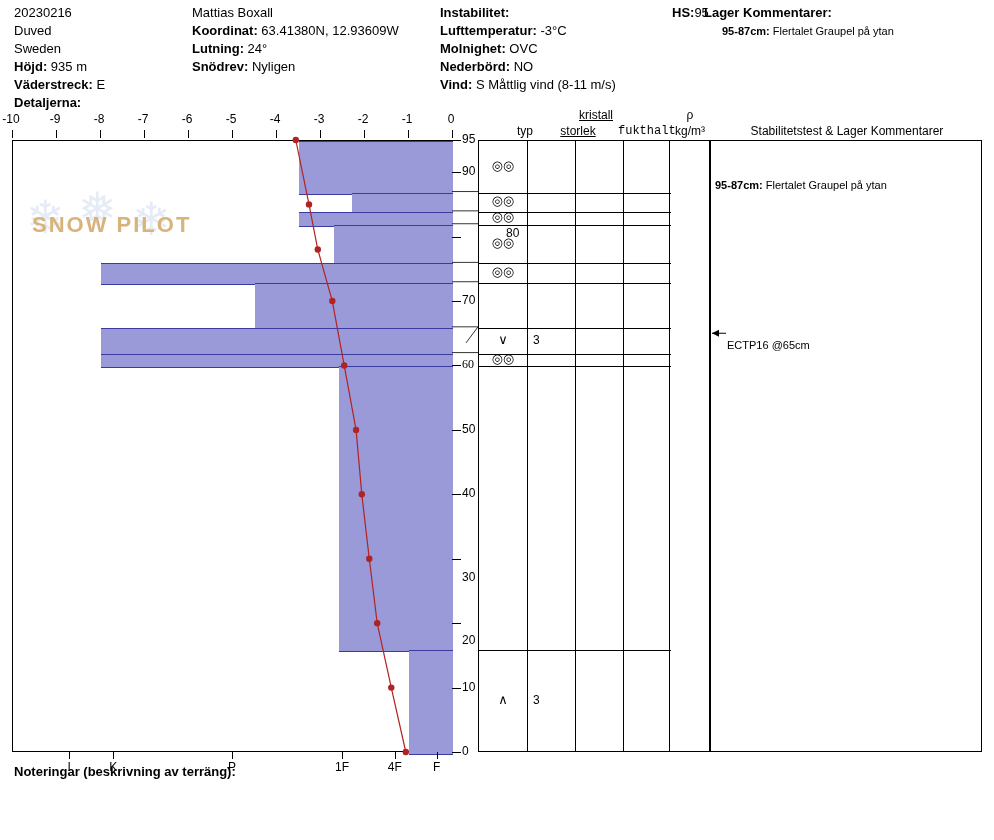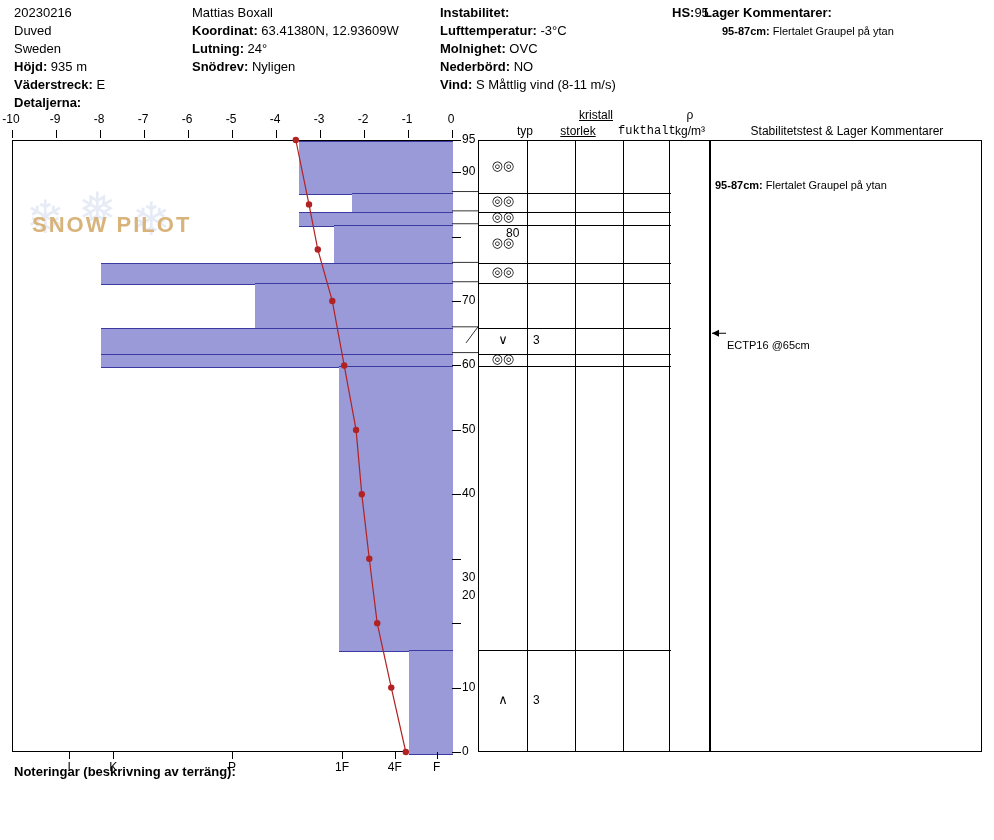--- a/index.html
+++ b/index.html
@@ -164,29 +164,29 @@
     <span class="flake" style="left:112px;top:6px;">❄</span>
   </div>
   <div class="logo-text">SNOW PILOT</div>
 
   <div class="depth-axis" id="depthAxis">
       <div class="dtick" style="top: 612px;"></div>
       <div class="dlabel" style="top: 612px;">0</div>
       <div class="dtick" style="top: 547.579px;"></div>
       <div class="dlabel" style="top: 547.579px;">10</div>
       <div class="dtick" style="top: 483.158px;"></div>
-      <div class="dlabel" style="top: 456px; text-align: center;">20</div>
+      <div class="dlabel" style="top: 501px; text-align: center;">20</div>
       <div class="dtick" style="top: 418.737px;"></div>
       <div class="dlabel" style="top: 418.737px; margin-top: 19px;">30</div>
       <div class="dtick" style="top: 354.316px;"></div>
       <div class="dlabel" style="top: 354.316px;">40</div>
       <div class="dtick" style="top: 289.895px;"></div>
       <div class="dlabel" style="top: 289.895px;">50</div>
       <div class="dtick" style="top: 225.474px;"></div>
-      <div class="dlabel" style="top: 225.474px;">60</div>
+      <div class="dlabel" style="top: 225.474px; font-family: Liberation Serif, serif;">60</div>
       <div class="dtick" style="top: 161.053px;"></div>
       <div class="dlabel" style="top: 161.053px;">70</div>
       <div class="dtick" style="top: 96.6316px;"></div>
       <div class="dlabel" style="top: 94px; margin-left: 44px;">80</div>
       <div class="dtick" style="top: 32.2105px;"></div>
       <div class="dlabel" style="top: 32.2105px;">90</div>
       <div class="dtick" style="top: 0px;"></div>
       <div class="dlabel" style="top: 0px;">95</div>
     </div>
 

